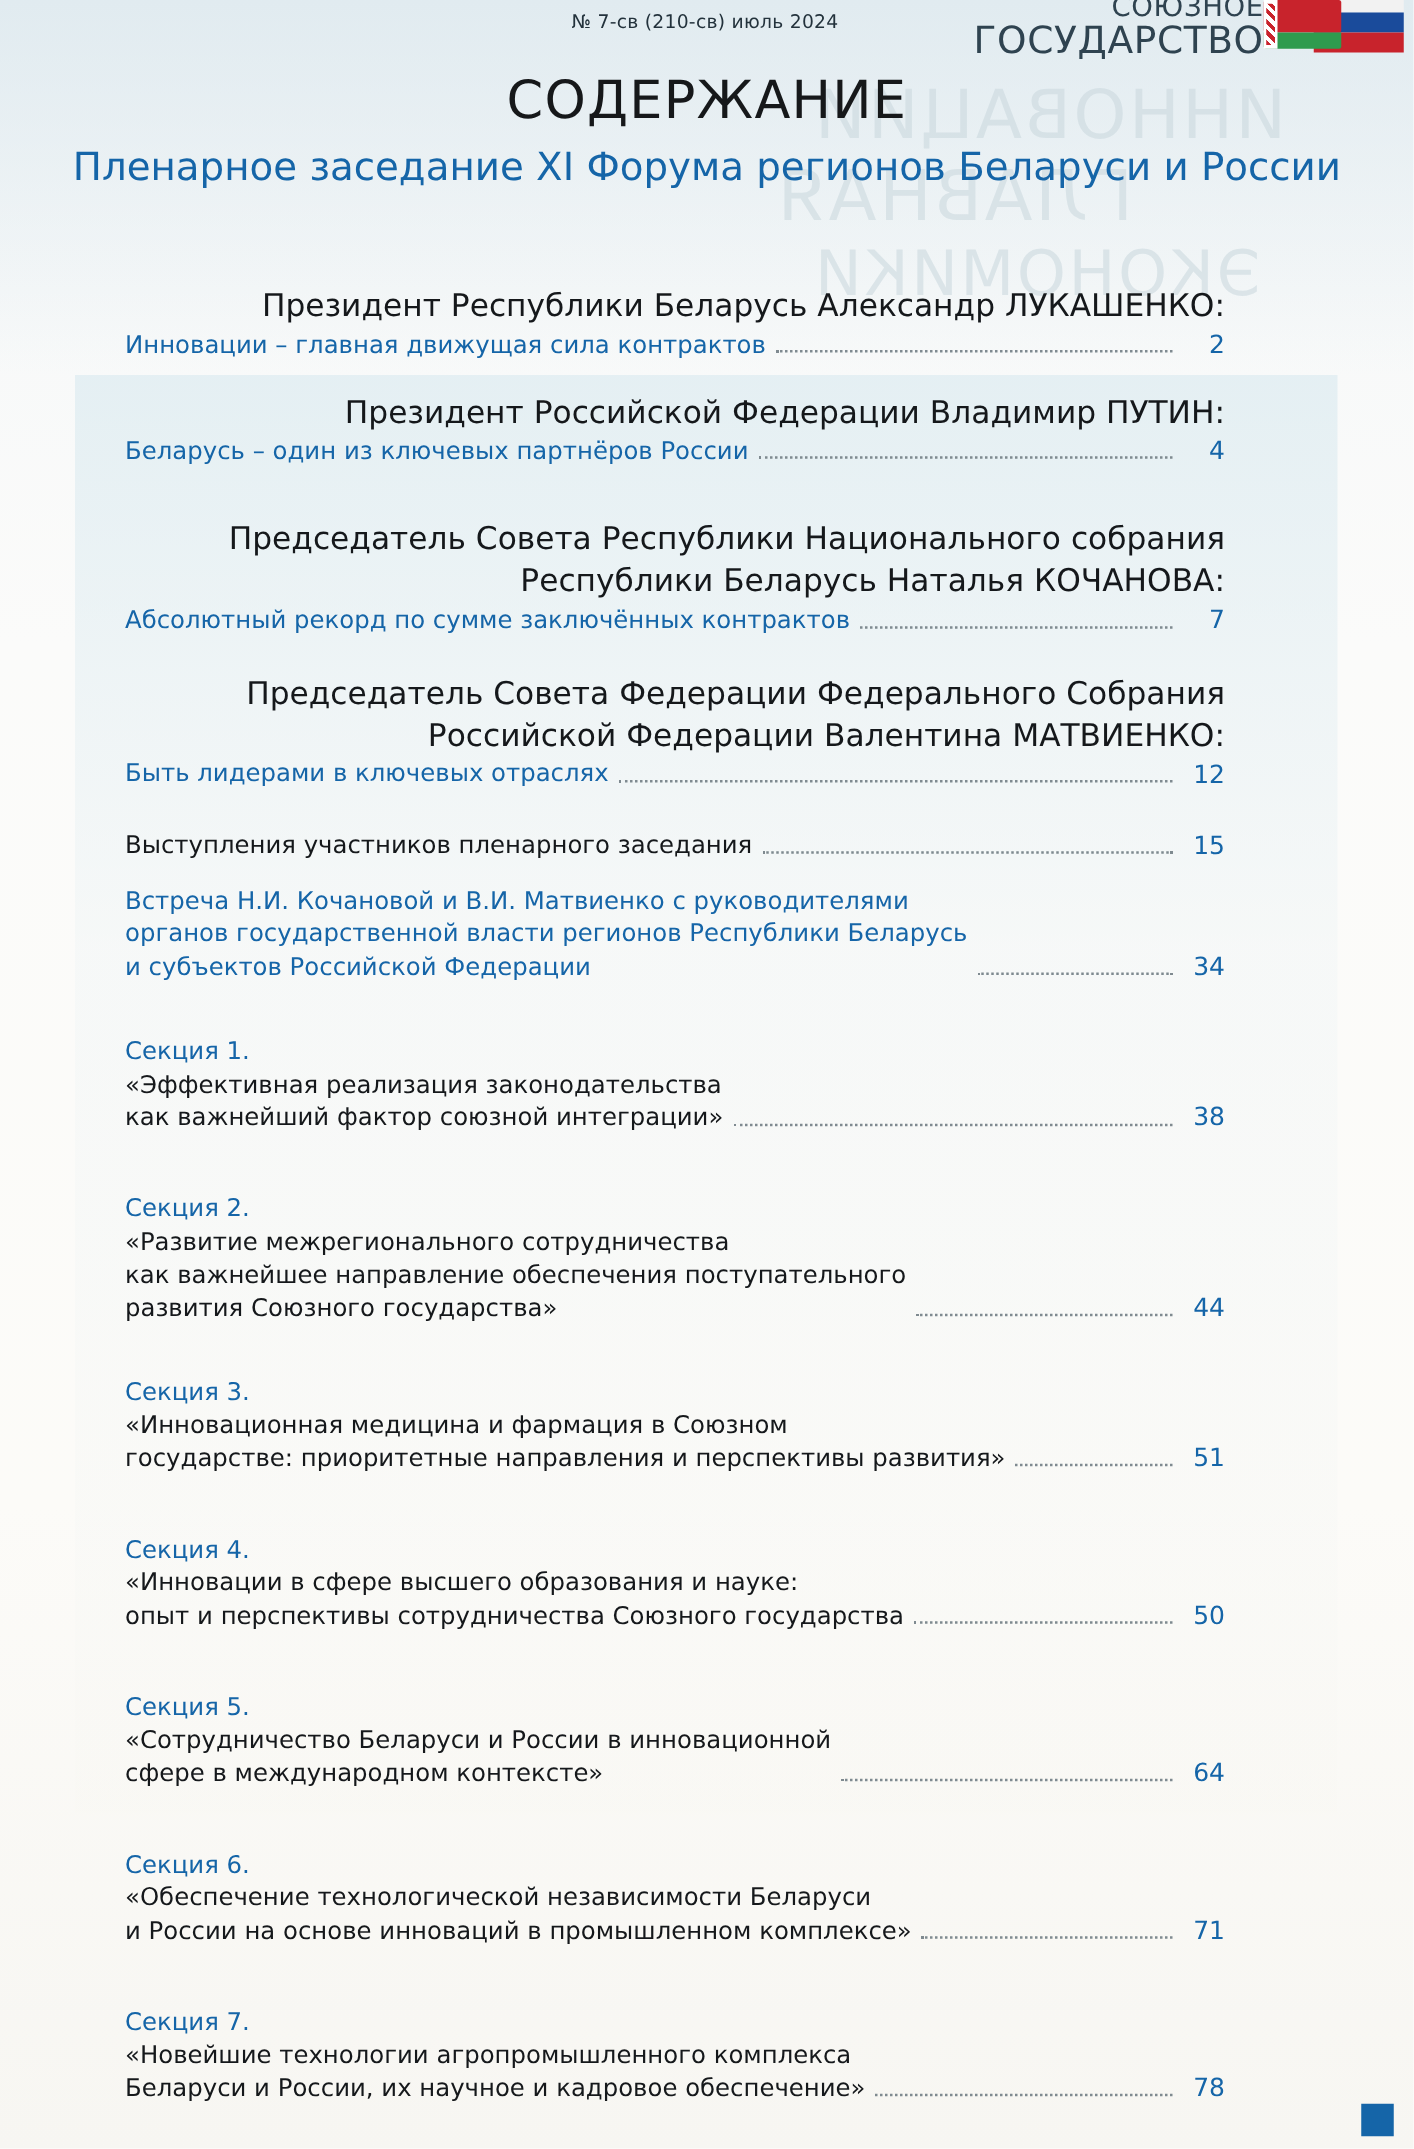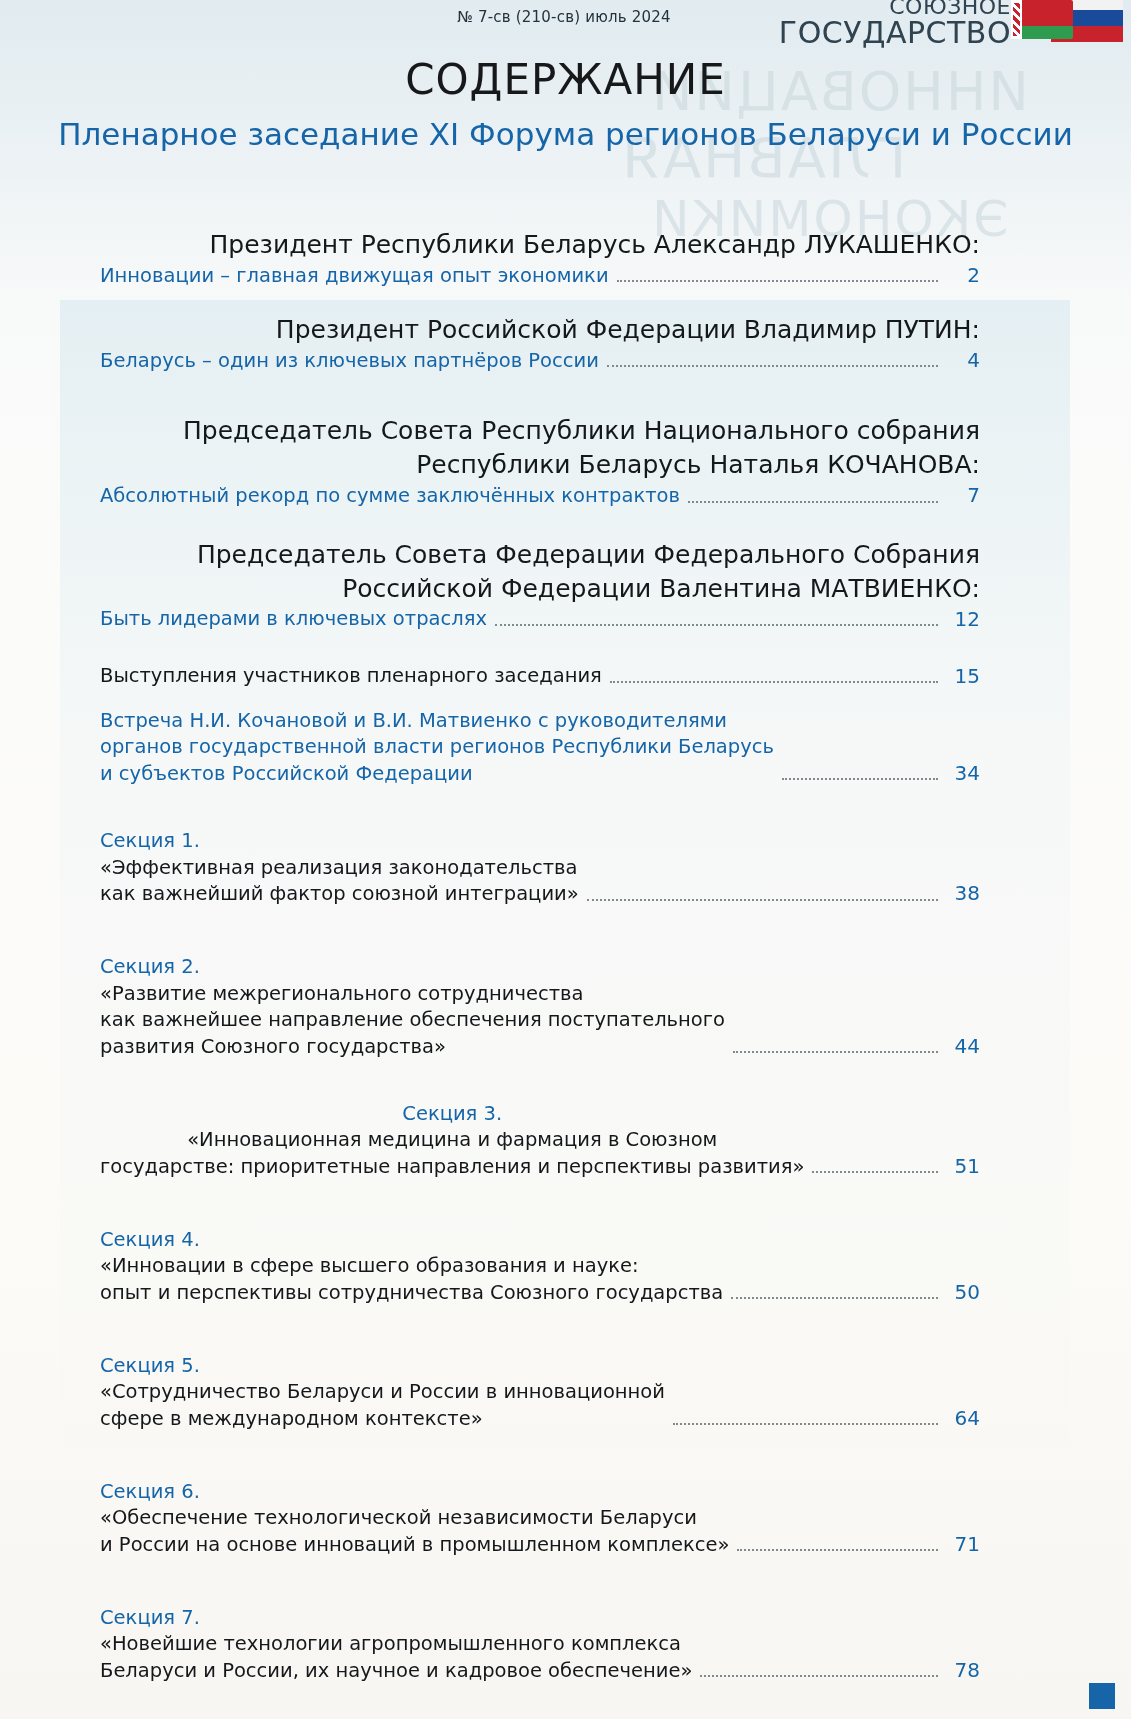--- a/index.html
+++ b/index.html
@@ -194,21 +194,21 @@
 
   <h1 class="toc-title">СОДЕРЖАНИЕ</h1>
   <div class="plenary">Пленарное заседание XI Форума регионов
 Беларуси и России</div>
 
   <div class="entries">
 
     <div class="entry">
       <div class="head">Президент Республики Беларусь Александр ЛУКАШЕНКО:</div>
       <div class="row">
-        <div class="txt">Инновации – главная движущая опыт экономики</div>
+        <div class="txt">Инновации – главная движущая сила контрактов</div>
         <div class="dots"></div>
         <div class="pg">2</div>
       </div>
     </div>
 
     <div class="entry" style="margin-top:24px;">
       <div class="head">Президент Российской Федерации Владимир ПУТИН:</div>
       <div class="row">
         <div class="txt">Беларусь – один из ключевых партнёров России</div>
         <div class="dots"></div>
@@ -275,21 +275,21 @@
 как важнейшее направление обеспечения поступательного
 развития Союзного государства»</span>
         </div>
         <div class="dots"></div>
         <div class="pg">44</div>
       </div>
     </div>
 
     <div class="entry" style="margin-bottom:20px;">
       <div class="row multiline">
-        <div class="txt" style="white-space:pre-line;text-align:center;">
+        <div class="txt" style="white-space:pre-line;">
           <span class="sec-label">Секция 3.</span>
           <span class="sec-body">«Инновационная медицина и фармация в Союзном
 государстве: приоритетные направления и перспективы развития»</span>
         </div>
         <div class="dots"></div>
         <div class="pg">51</div>
       </div>
     </div>
 
     <div class="entry" style="margin-bottom:20px;">

